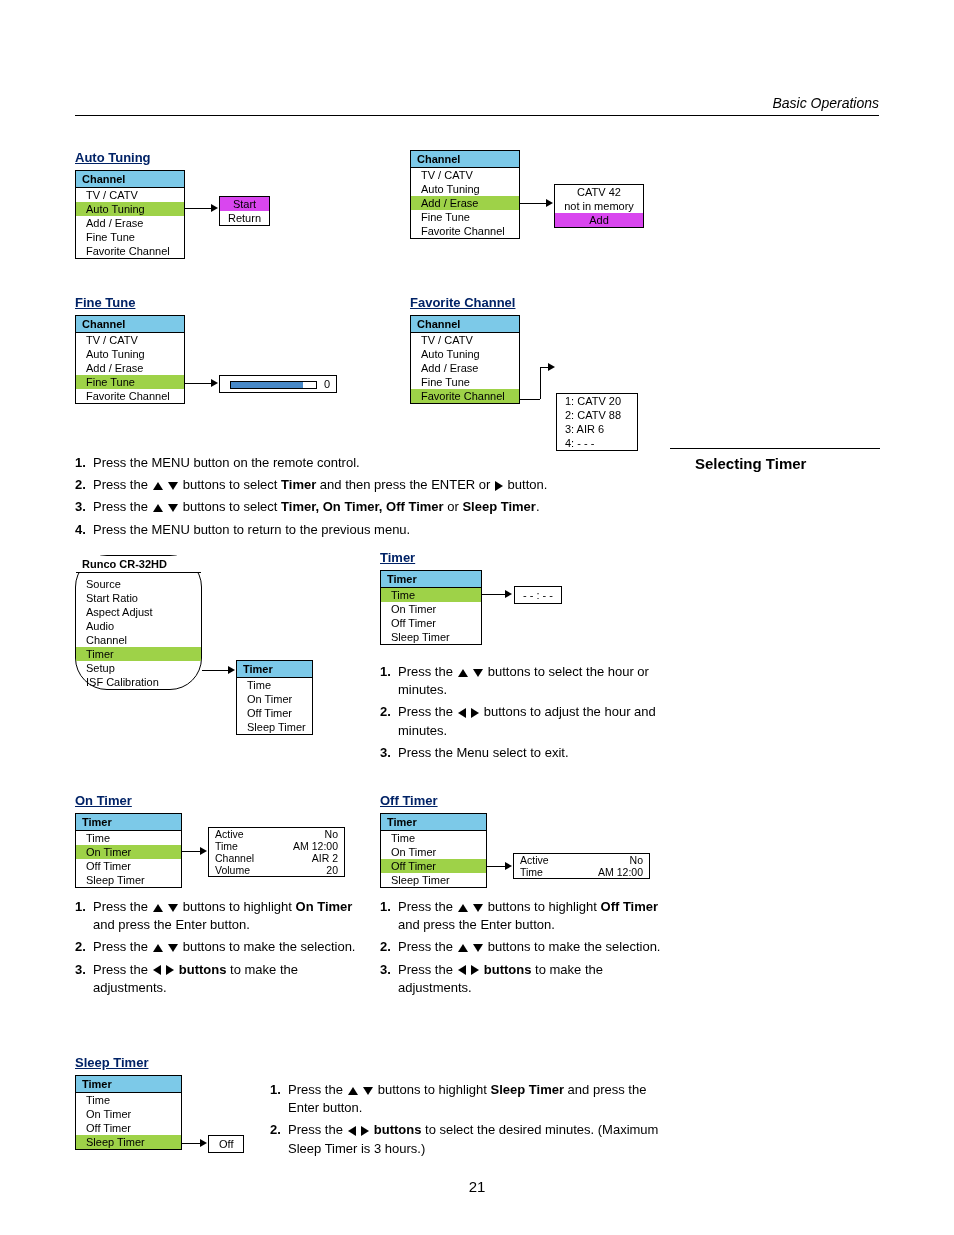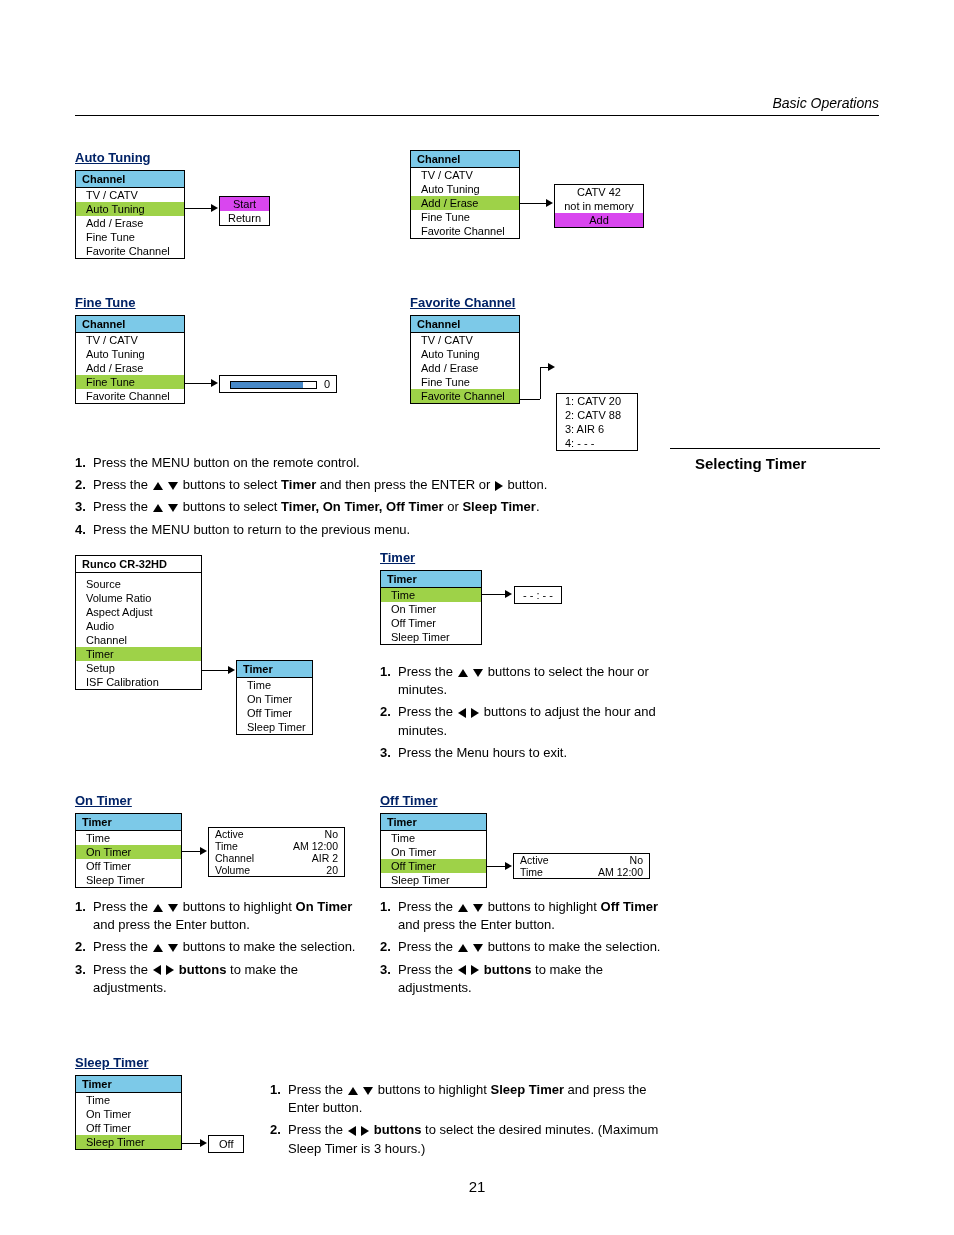--- a/index.html
+++ b/index.html
@@ -263,25 +263,25 @@
       </ol>
     </div>
 
     <div style="position:absolute; left:595px; top:298px; width:200px;">
       <div style="border-top:1.5px solid #000; width:210px; margin-bottom:6px;"></div>
       <div class="side-heading">Selecting Timer</div>
     </div>
 
     <div style="position:absolute; left:0; top:405px;">
       <div style="position:relative;">
-        <div class="menu-box" style="width:125px;">
+        <div class="menu-box" style="width:125px;border-radius:32px;">
           <div class="menu-title" style="background:#fff;">Runco CR-32HD</div>
           <div style="height:4px;"></div>
           <div class="menu-item">Source</div>
-          <div class="menu-item">Volume Ratio</div>
+          <div class="menu-item">Start Ratio</div>
           <div class="menu-item">Aspect Adjust</div>
           <div class="menu-item">Audio</div>
           <div class="menu-item">Channel</div>
           <div class="menu-item hl">Timer</div>
           <div class="menu-item">Setup</div>
           <div class="menu-item">ISF Calibration</div>
         </div>
         <div class="arrow-line" style="left:127px; top:115px; width:28px;"></div>
         <div class="arrow-head-r" style="left:153px; top:111px;"></div>
         <div class="menu-box" style="position:absolute; left:161px; top:105px; width:75px;">
@@ -318,21 +318,21 @@
         </span>
           </li>
         <li>
             <span class="step-num">2.</span>
             <span class="step-body">
           <span>Press the </span><span class="tri-left"></span> <span class="tri-right"></span><span> buttons to adjust the hour and minutes.</span>
         </span>
           </li>
         <li>
             <span class="step-num">3.</span>
-            <span class="step-body">Press the Menu hours to exit.</span>
+            <span class="step-body">Press the Menu select to exit.</span>
           </li>
       </ol>
     </div>
 
     <div style="position:absolute; left:0; top:643px; width:290px;">
       <div class="heading">On Timer</div>
       <div style="position:relative;">
         <div class="menu-box" style="width:105px;">
           <div class="menu-title">Timer</div>
           <div class="menu-item">Time</div>

